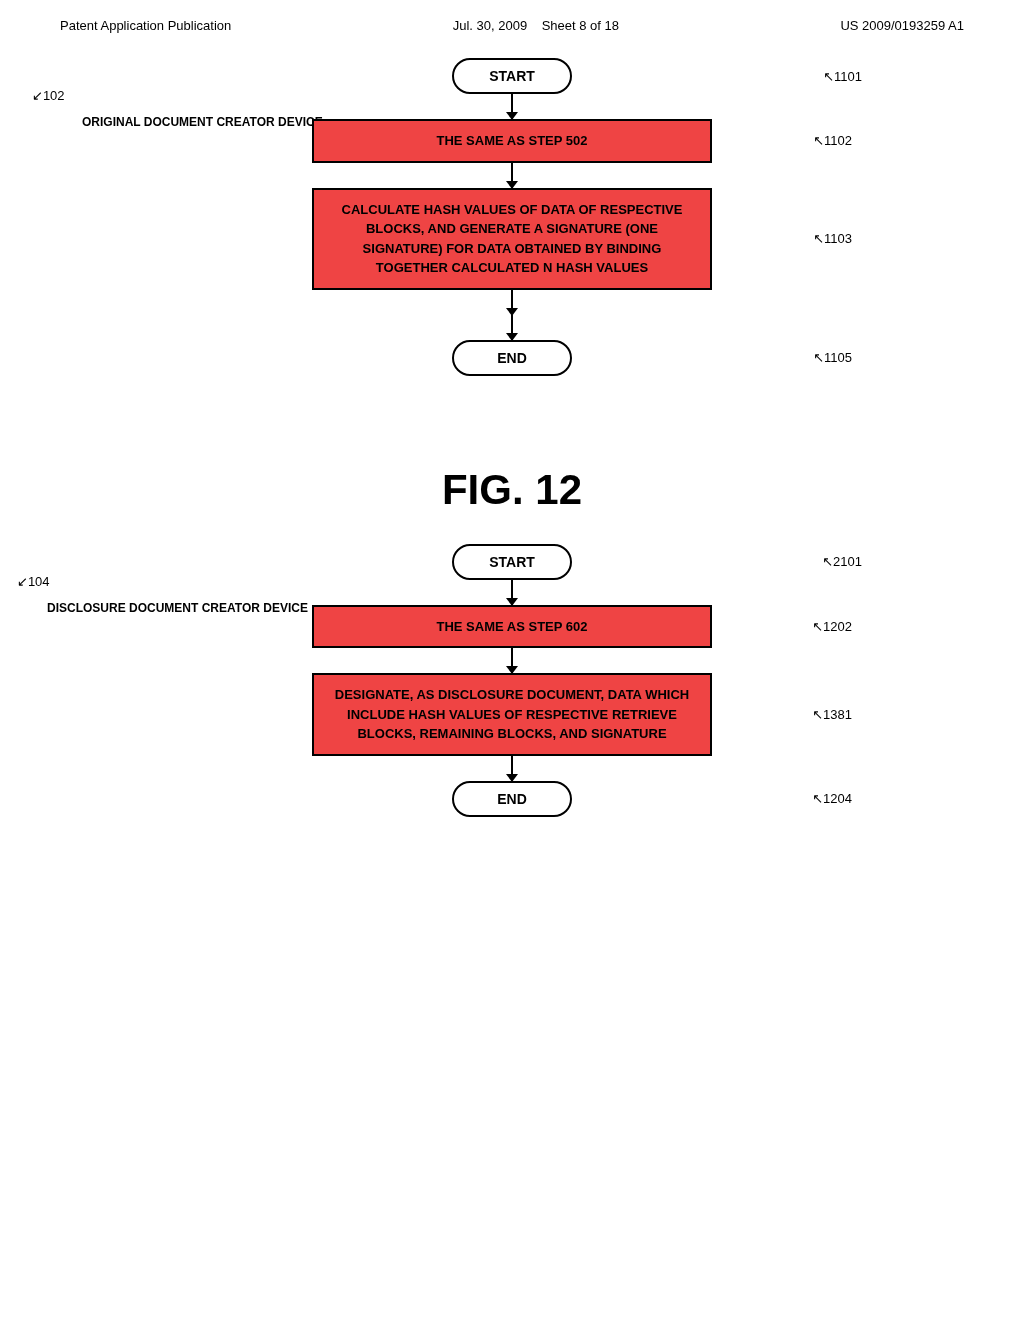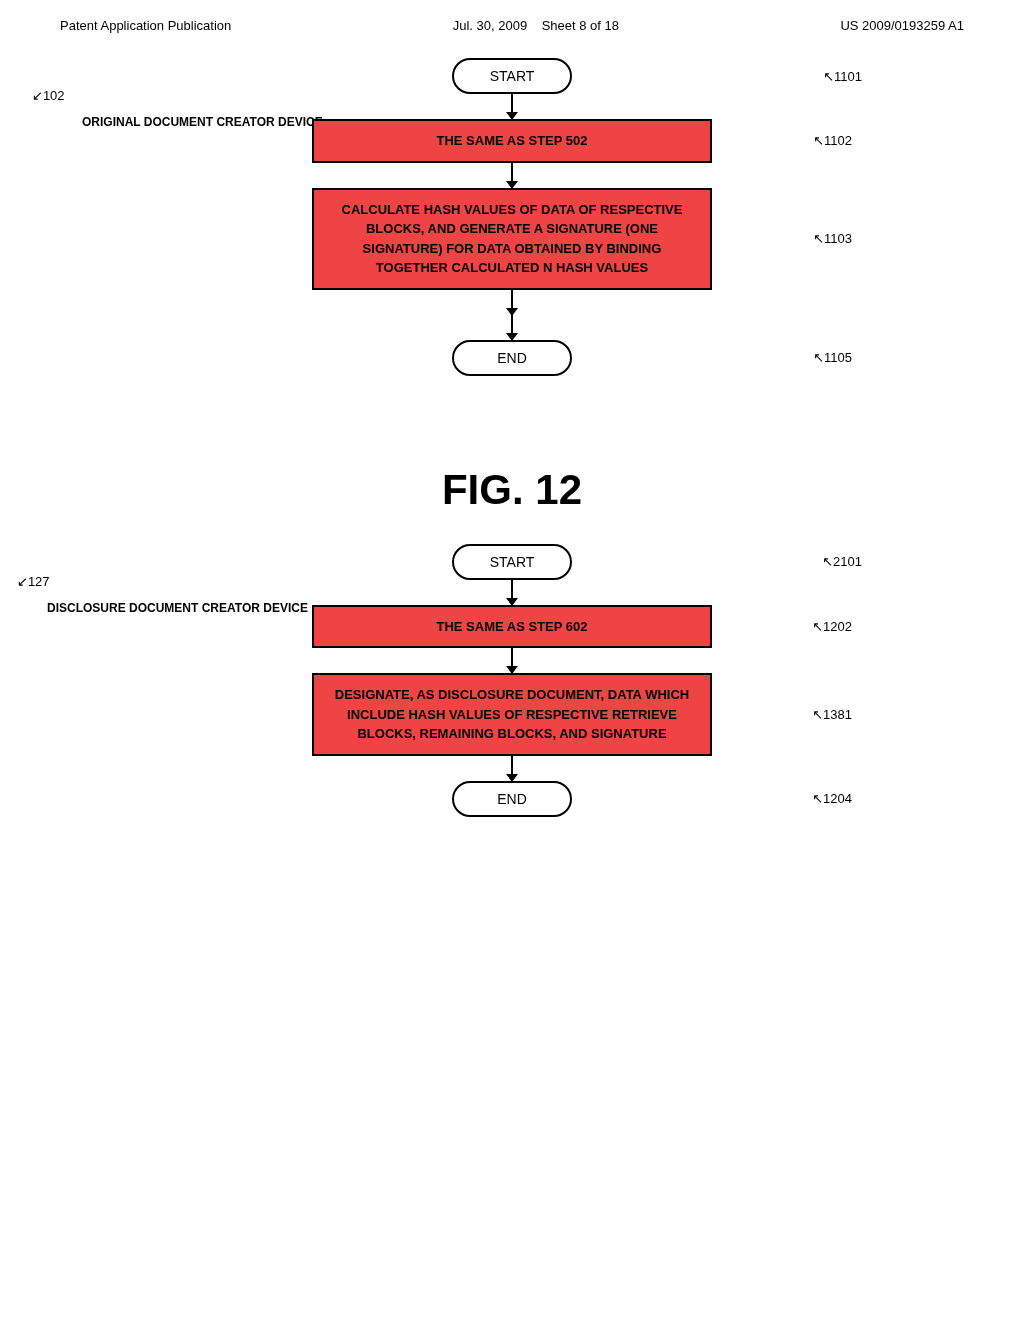--- a/index.html
+++ b/index.html
@@ -55,21 +55,21 @@
       align-items: center;
       width: 520px;
     }
 
     
     .oval-box {
       border: 2px solid #000;
       border-radius: 50px;
       padding: 8px 30px;
       font-size: 14px;
-      font-weight: normal;
+      font-weight: bold;
       text-align: center;
       background: #fff;
       min-width: 120px;
     }
 
     
     .rect-box {
       border: 2px solid #000;
       padding: 10px 20px;
       font-size: 13px;
@@ -188,21 +188,21 @@
 
   <div class="figure-section fig12-section">
     <div class="figure-title">FIG. 12</div>
 
     <div class="diagram-container">
       <div class="flow-wrapper">
 
         <div style="position:relative; width:100%; display:flex; align-items:flex-start; margin-bottom:0;">
           <div style="position:absolute; left:-205px; top:55px; font-size:12px; font-weight:bold; line-height:1.5;">DISCLOSURE DOCUMENT
 CREATOR DEVICE</div>
-          <div style="position:absolute; left:-235px; top:30px; font-size:13px;">↙127</div>
+          <div style="position:absolute; left:-235px; top:30px; font-size:13px;">↙104</div>
         </div>
 
         <div class="flow-item" style="margin-bottom:0;">
           <div class="oval-box">START</div>
           <div class="flow-ref" style="right:-90px;">↖2101</div>
         </div>
 
         <div class="arrow-down"></div>
 
         <div class="flow-item">

